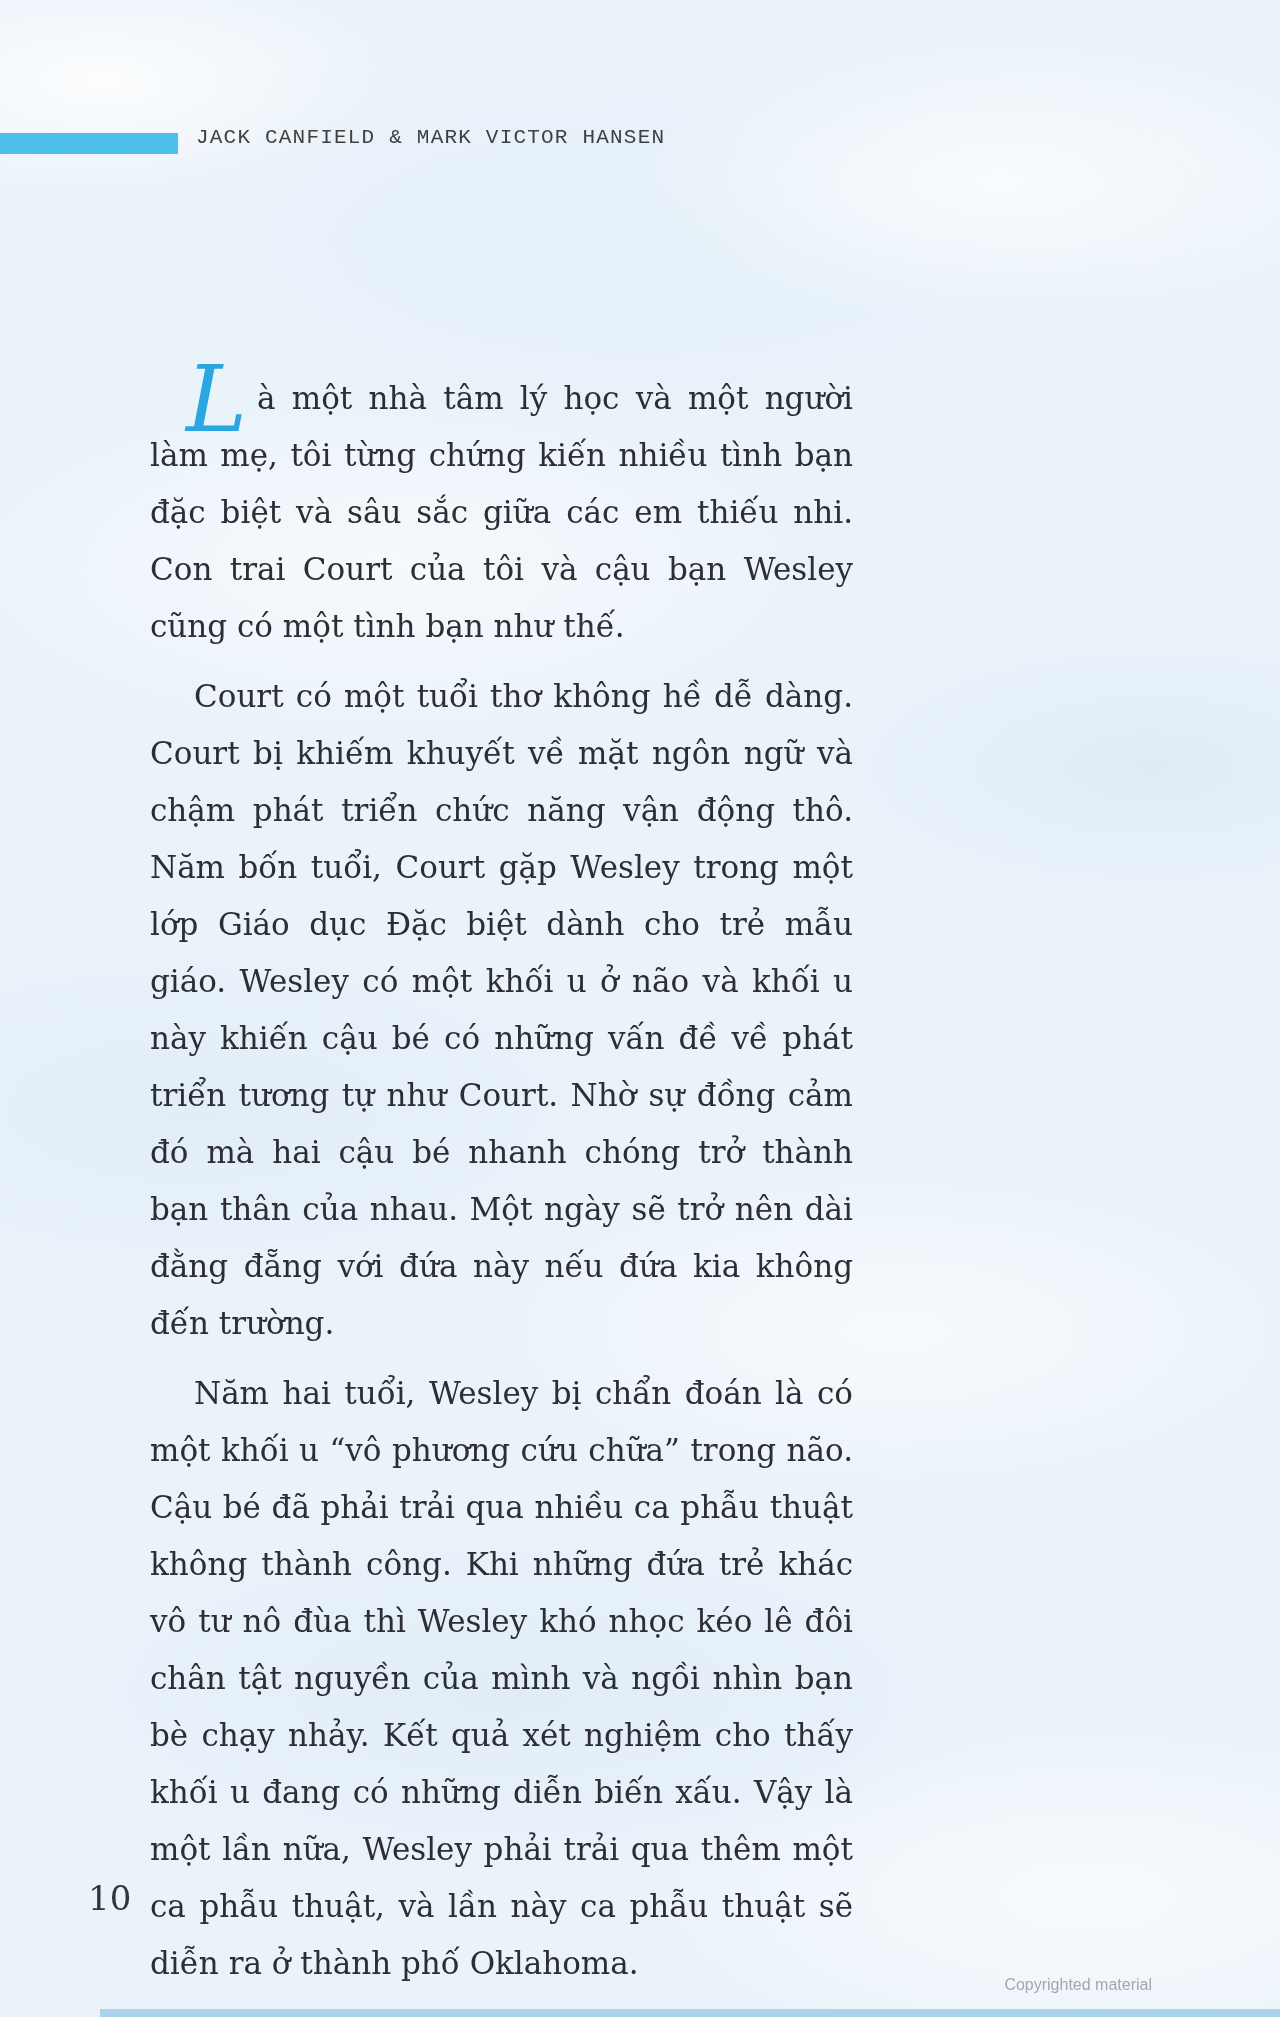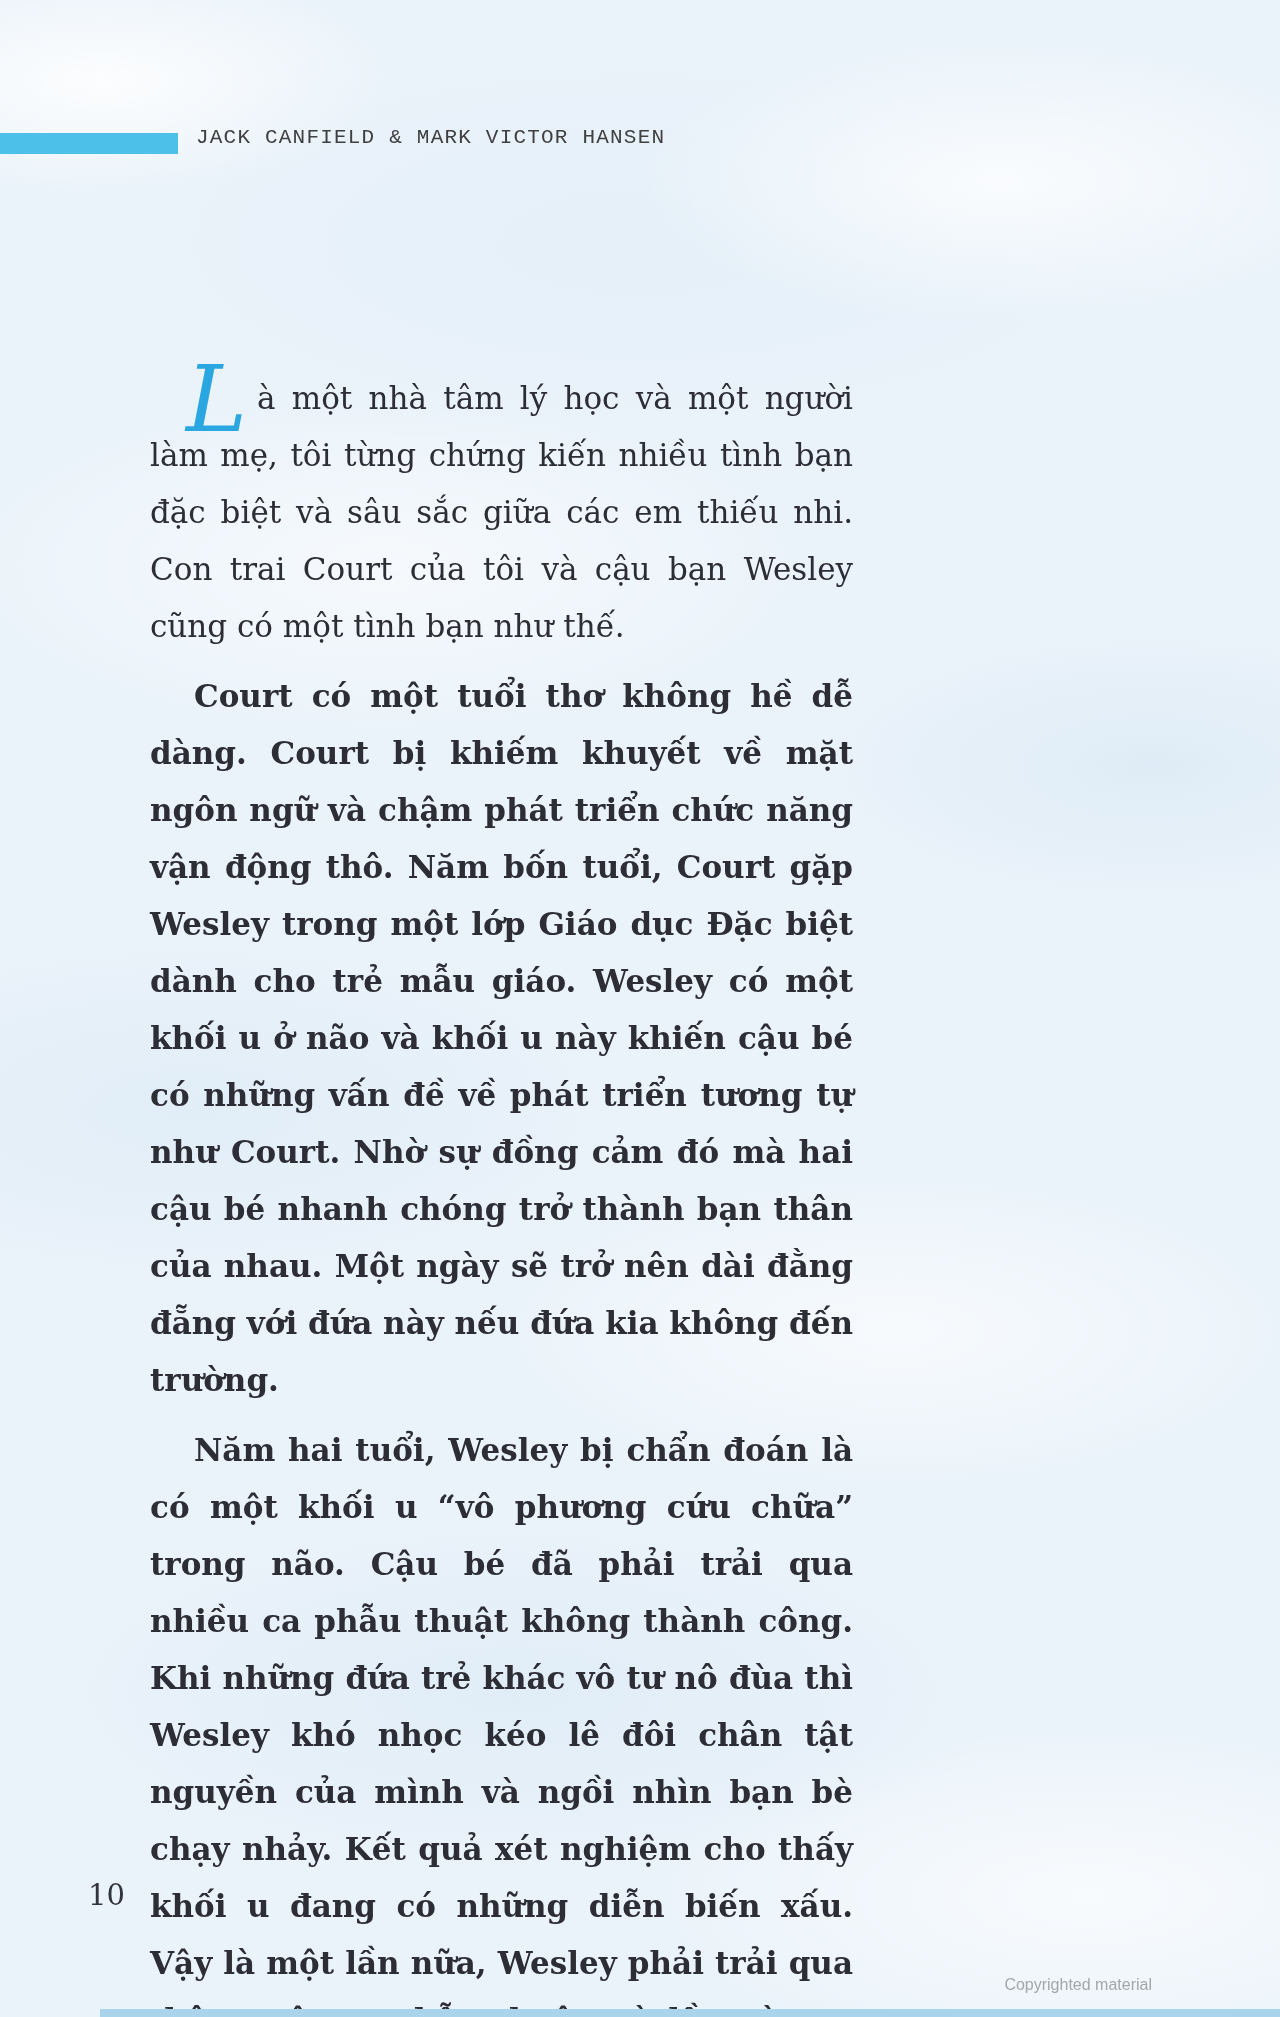--- a/index.html
+++ b/index.html
@@ -47,38 +47,38 @@
     top: 370px;
     width: 703px;
     font-size: 31px;
     line-height: 57px;
     color: #2d2d35;
     text-align: justify;
   }
   .body-text p {
     margin: 0 0 13px 0;
   }
-  .para-indent { text-indent: 44px; font-weight: bold; }
+  .para-indent { text-indent: 44px; }
   .para-first  { text-indent: 36px; }
 
   .dropcap {
     font-size: 92px;
     font-style: italic;
     color: #2aa7e0;
     line-height: 0;
     vertical-align: -22px;
     margin-right: 10px;
     letter-spacing: 0;
   }
 
   .page-number {
     position: absolute;
     left: 88px;
     top: 1878px;
-    font-size: 29px;
+    font-size: 34px;
     color: #33333b;
   }
 
   .copyright-note {
     position: absolute;
     right: 128px;
     top: 1976px;
     font-family: "Liberation Sans", "DejaVu Sans", sans-serif;
     font-size: 16px;
     color: #a3a7ab;

